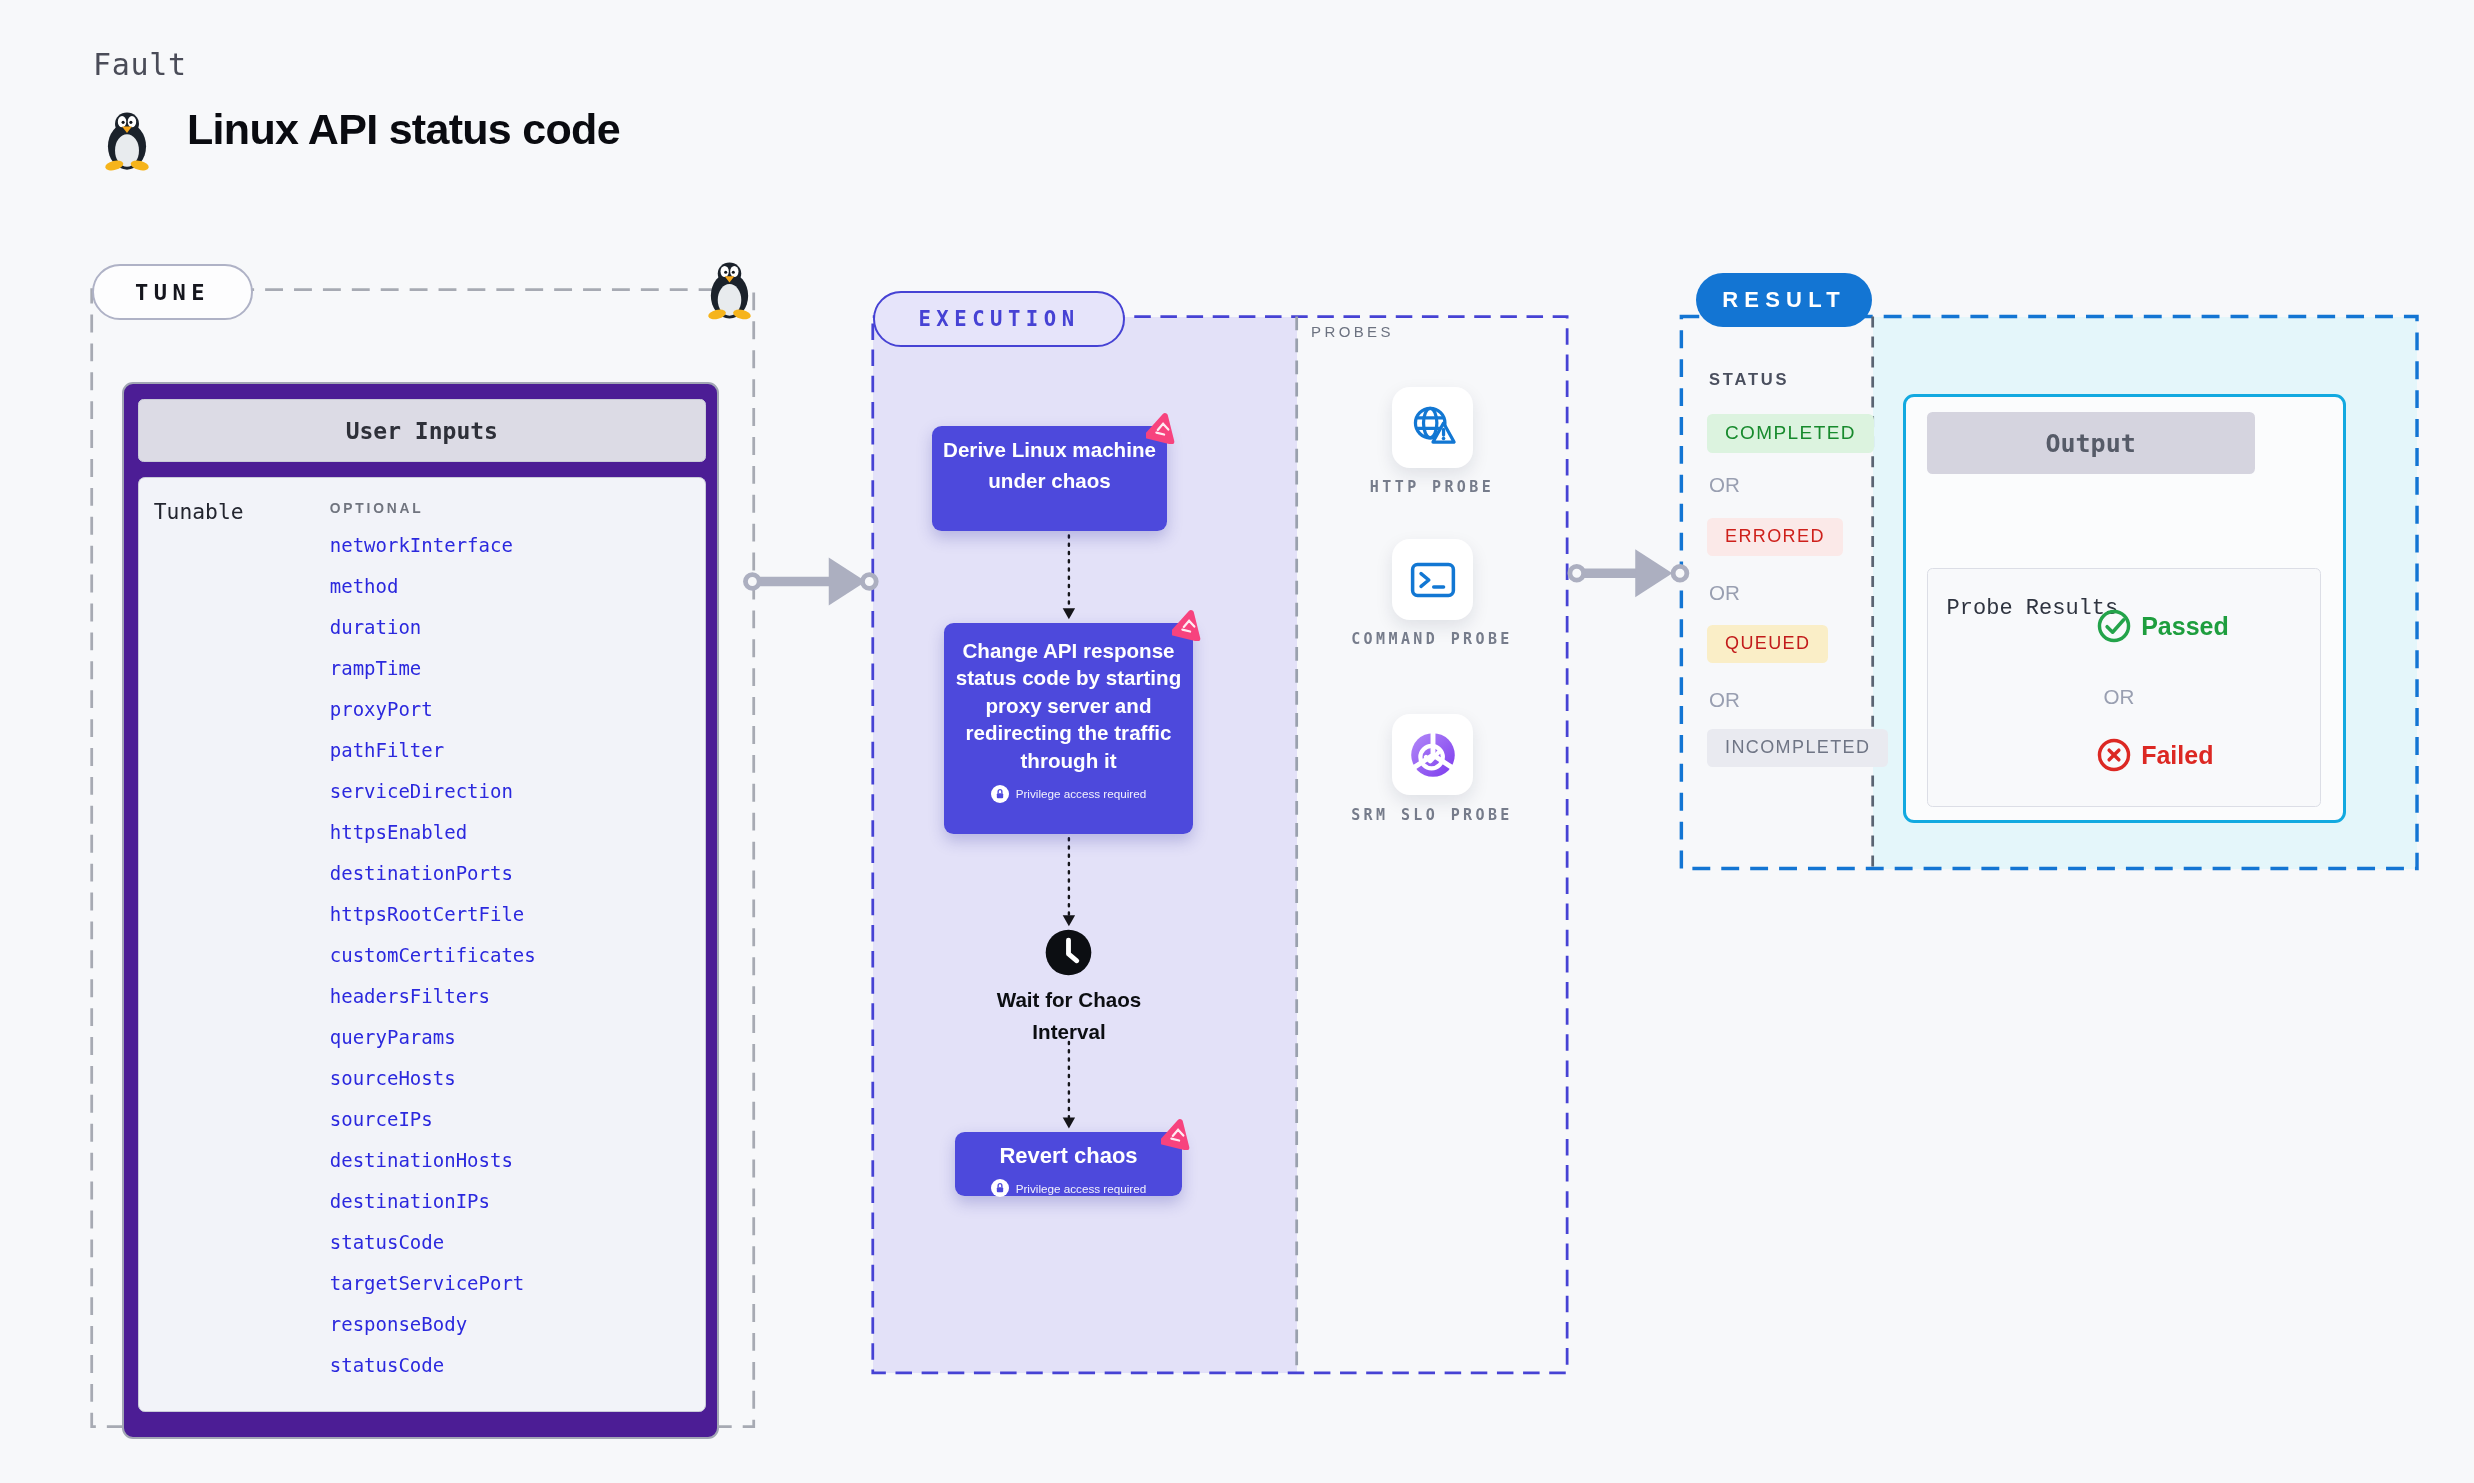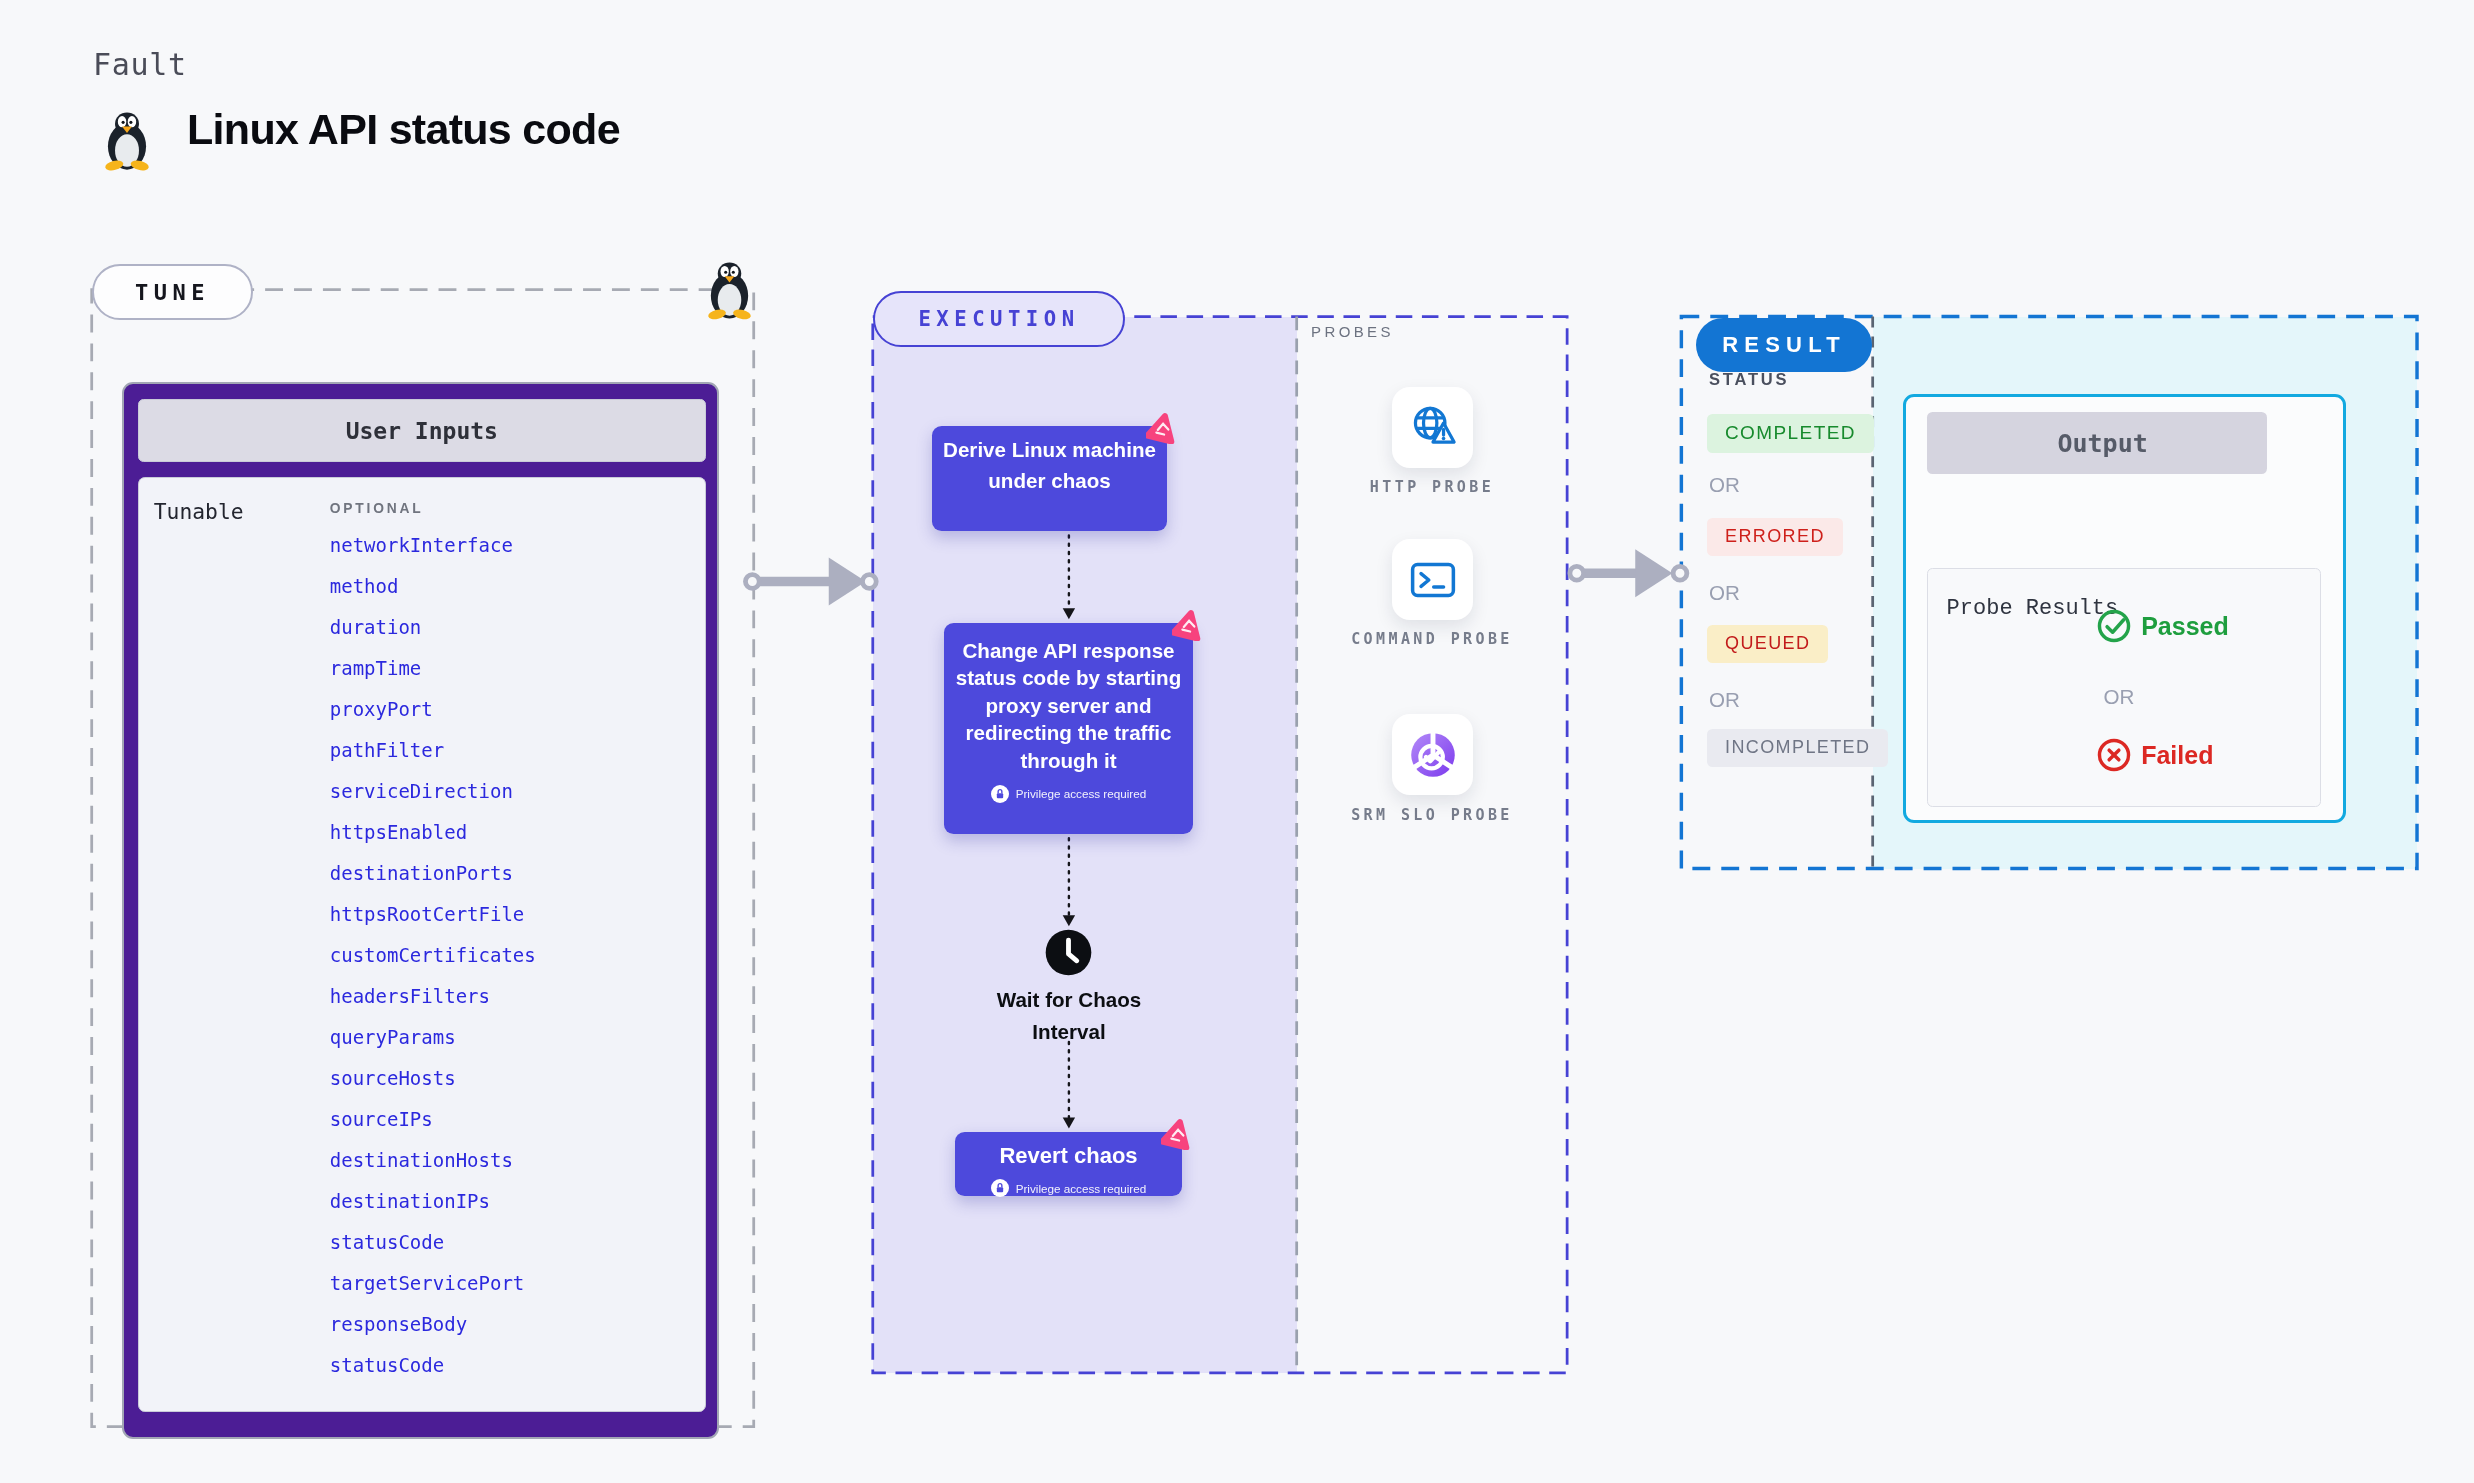--- a/index.html
+++ b/index.html
@@ -16,21 +16,21 @@
   .penguin1{left:103px;top:109px;width:48px;height:62px;}
   .penguin2{left:706px;top:259px;width:47px;height:61px;}
 
   
   .pill{display:flex;align-items:center;justify-content:center;border-radius:41px;}
   .tune-pill{left:92px;top:264px;width:157px;height:52px;background:#FDFDFE;border:2.8px solid #AFB2C6;
              font-size:22px;font-weight:bold;letter-spacing:5.5px;color:#15161E;}
   .exec-pill{left:873px;top:291px;width:248px;height:52px;background:#E6E4FA;border:2.8px solid #4642D4;
              font-size:20.6px;font-weight:bold;letter-spacing:5.5px;color:#4642D4;}
   .result-pill{left:1696px;top:273px;width:176px;height:54px;background:#1375D3;
-             font-size:22px;font-weight:bold;letter-spacing:6.2px;color:#FFFFFF;margin-top:45px;}
+             font-size:22px;font-weight:bold;letter-spacing:6.2px;color:#FFFFFF;}
 
   
   .tune-card{left:122px;top:344px;width:593px;height:1053px;background:#4c1d95;border:2.1px solid #A2A6B4;border-radius:11px;margin-top:38px;}
   .ui-bar{left:13.8px;top:15px;width:566px;height:61px;background:#DCDBE5;border:0.7px solid #C9CBD8;border-radius:5.5px;
           display:flex;align-items:center;justify-content:center;font-size:23px;font-weight:bold;color:#2E3039;}
   .tun-panel{left:13.8px;top:93px;width:566px;height:933px;background:#F2F3F9;border:1.4px solid #C9CBD8;border-radius:6.9px;}
   .tunable-label{left:15px;top:20.6px;font-size:21.3px;color:#23252F;}
   .optional-label{left:191px;top:23.4px;font-size:13.8px;font-weight:bold;letter-spacing:2.8px;color:#70747F;}
   .tun-list{left:191px;top:58px;list-style:none;margin:0;padding:0;}
   .tun-list li{font-size:19px;line-height:19px;margin-bottom:22px;color:#2B28DE;}
@@ -65,21 +65,21 @@
   .badge-status{border-radius:5.5px;font-weight:normal;display:inline-block;padding:8.3px 18px;letter-spacing:1.4px;}
   .b-completed{left:1707px;top:414px;background:#DCF3DF;color:#178A2D;font-size:19px;}
   .b-errored{left:1707px;top:518px;background:#FBE9E8;color:#CE201B;font-size:18px;}
   .b-queued{left:1707px;top:625px;background:#FAEEC7;color:#C21B1B;font-size:18px;}
   .b-incompleted{left:1707px;top:729px;background:#E9EAF0;color:#6F7585;font-size:18px;}
   .or{font-size:20.6px;color:#999FB1;}
   .or1{left:1709px;top:473px;} .or2{left:1709px;top:581px;} .or3{left:1709px;top:688px;}
 
   .output-card{left:1903px;top:394px;width:443px;height:429px;background:#FBFCFD;border:3.4px solid #12A9E0;border-radius:11px;box-sizing:border-box;}
   .out-header{left:20.6px;top:15px;width:328px;height:62px;background:#D5D4DF;border-radius:5.5px;
-              display:flex;align-items:center;justify-content:center;font-size:25px;font-weight:bold;color:#565B68;padding-left:12px;}
+              display:flex;align-items:center;justify-content:center;font-size:25px;font-weight:bold;color:#565B68;}
   .out-row{background:#F8F9FB;border:1.4px solid #DCDEE6;border-radius:5.5px;box-sizing:border-box;}
   .row-metrics{left:20.6px;top:94px;width:394px;height:59px;display:flex;align-items:center;}
   .metrics-label{margin-left:19px;font-size:22px;color:#2F3440;}
   .metrics-value{position:absolute;left:180px;font-size:22px;color:#5B51E8;}
   .row-probe{left:20.6px;top:171px;width:394px;height:239px;}
   .probe-results-label{left:19px;top:25px;font-size:22px;line-height:30px;color:#2F3440;font-family:Liberation Mono, monospace;}
   .pr-line{display:flex;align-items:center;gap:9.6px;position:absolute;}
   .pr-passed{left:168px;top:39px;} .pr-failed{left:168px;top:168px;}
   .pr-line svg{width:36px;height:36px;}
   .passed-text{font-size:25px;font-weight:bold;color:#1E9E3E;}

